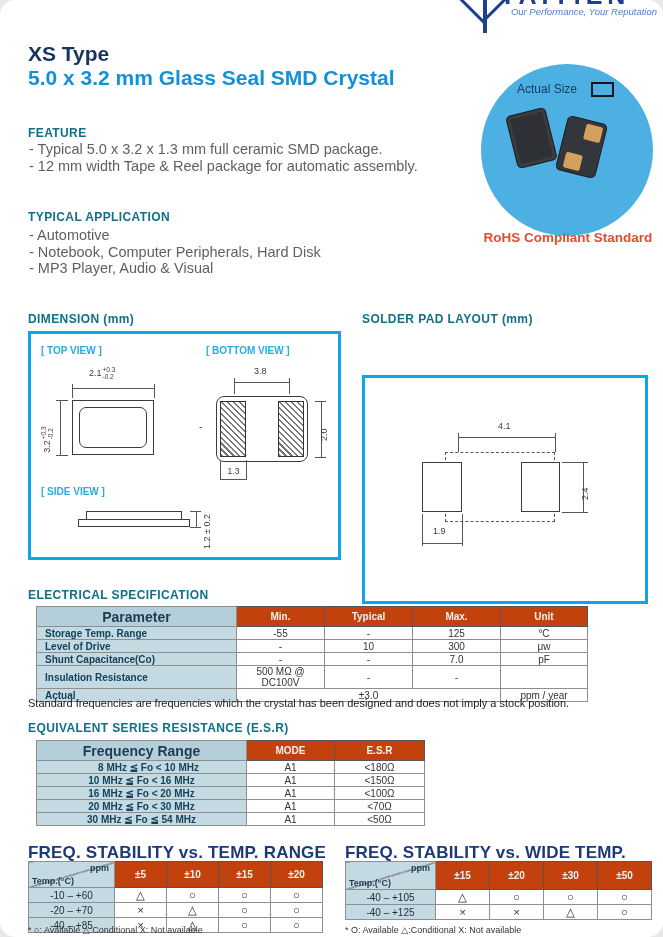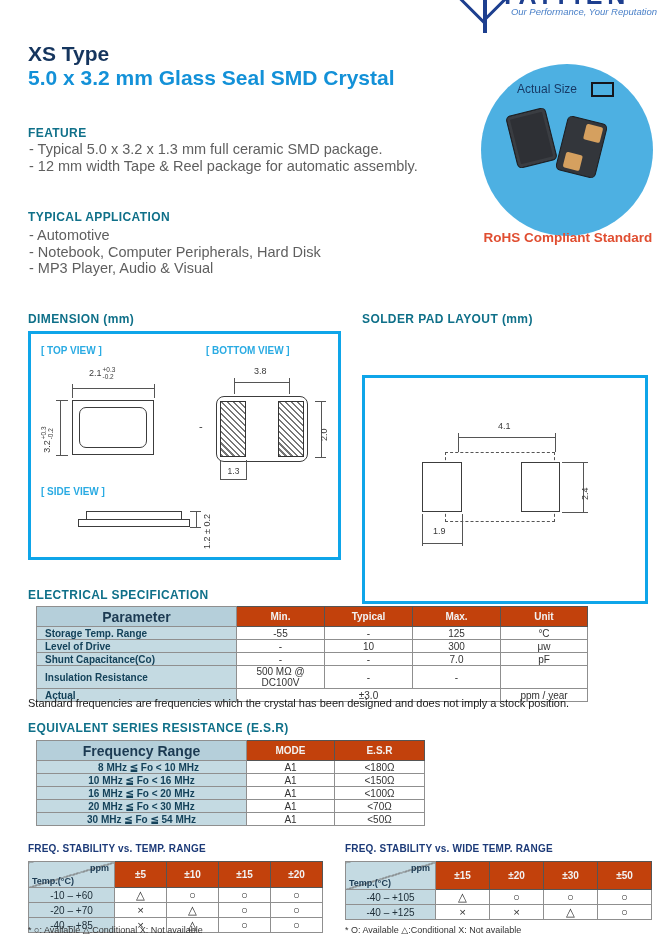--- a/index.html
+++ b/index.html
@@ -1,31 +1,31 @@
 <!DOCTYPE html>
 <html><head>
 <meta charset="utf-8">
 <style>
   * { margin:0; padding:0; box-sizing:border-box; }
   body { background:#e8e8e8; font-family:"Liberation Sans", sans-serif; }
-  .page { position:relative; width:663px; height:937px; background:#ffffff; overflow:hidden; margin:0 auto; }
+  .page { position:relative; width:663px; height:937px; background:#ffffff; overflow:hidden; margin:0 auto;border-radius:15px; }
 
   
   .logo-diamond { position:absolute; left:460px; top:-32px; width:46px; height:46px; border:3.5px solid #1d3f8f; transform:rotate(45deg); background:#fff; }
   .logo-bar { position:absolute; left:483px; top:-20px; width:4px; height:53px; background:#1d3f8f; }
   .logo-word { position:absolute; left:500px; top:-19px; font-size:25px; font-weight:bold; color:#1d3f8f; letter-spacing:5px; }
   .logo-tagline { position:absolute; left:505px; top:6px; width:152px; text-align:right; font-size:9.5px; font-style:italic; color:#4a80c8; }
 
   
   .title1 { position:absolute; left:28px; top:42px; font-size:21px; font-weight:bold; color:#15355e; }
   .title2 { position:absolute; left:28px; top:66px; font-size:21px; font-weight:bold; color:#1391d8; }
 
   
   .teal-h { position:absolute; font-size:12px; font-weight:bold; color:#0f7089; letter-spacing:0.4px; }
-  .navy-h { position:absolute; font-size:10px; font-weight:bold; color:#1c3a78; letter-spacing:0.2px; }
+  .navy-h { position:absolute; font-size:17px; font-weight:bold; color:#1c3a78; letter-spacing:0.2px; }
 
   
   .bullets { position:absolute; list-style:none; color:#5f5f5f; font-size:14.5px; }
   .bullets li { line-height:16.5px; }
   .bullets li::before { content:"- "; }
 
   
   .circle { position:absolute; left:481px; top:64px; width:172px; height:172px; border-radius:50%; background:#4db0e2; }
   .actual-label { position:absolute; left:517px; top:82px; font-size:12px; color:#173a66; }
   .size-rect { position:absolute; left:591px; top:82px; width:23px; height:15px; border:2.5px solid #15151b; }

